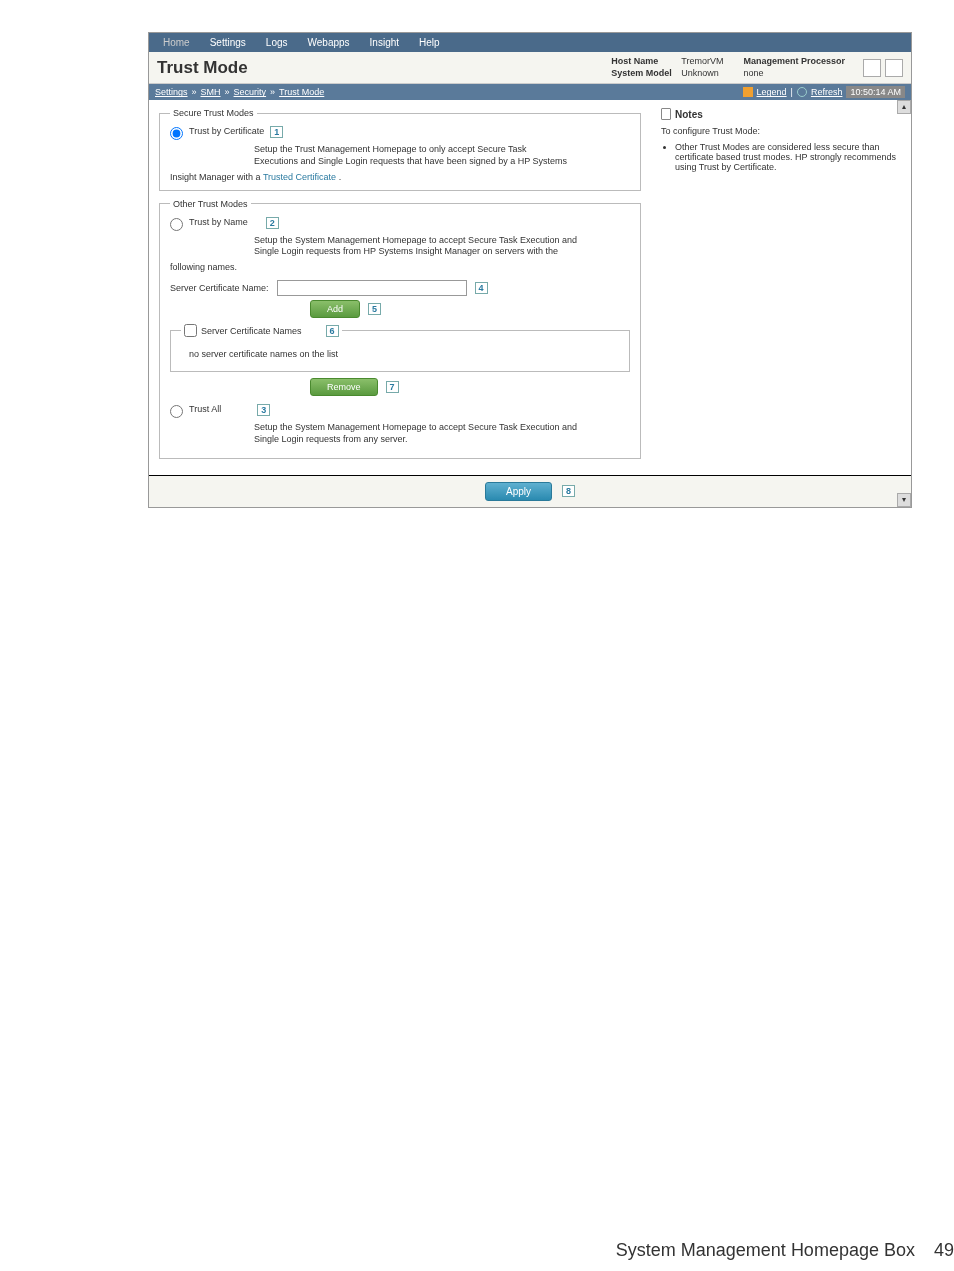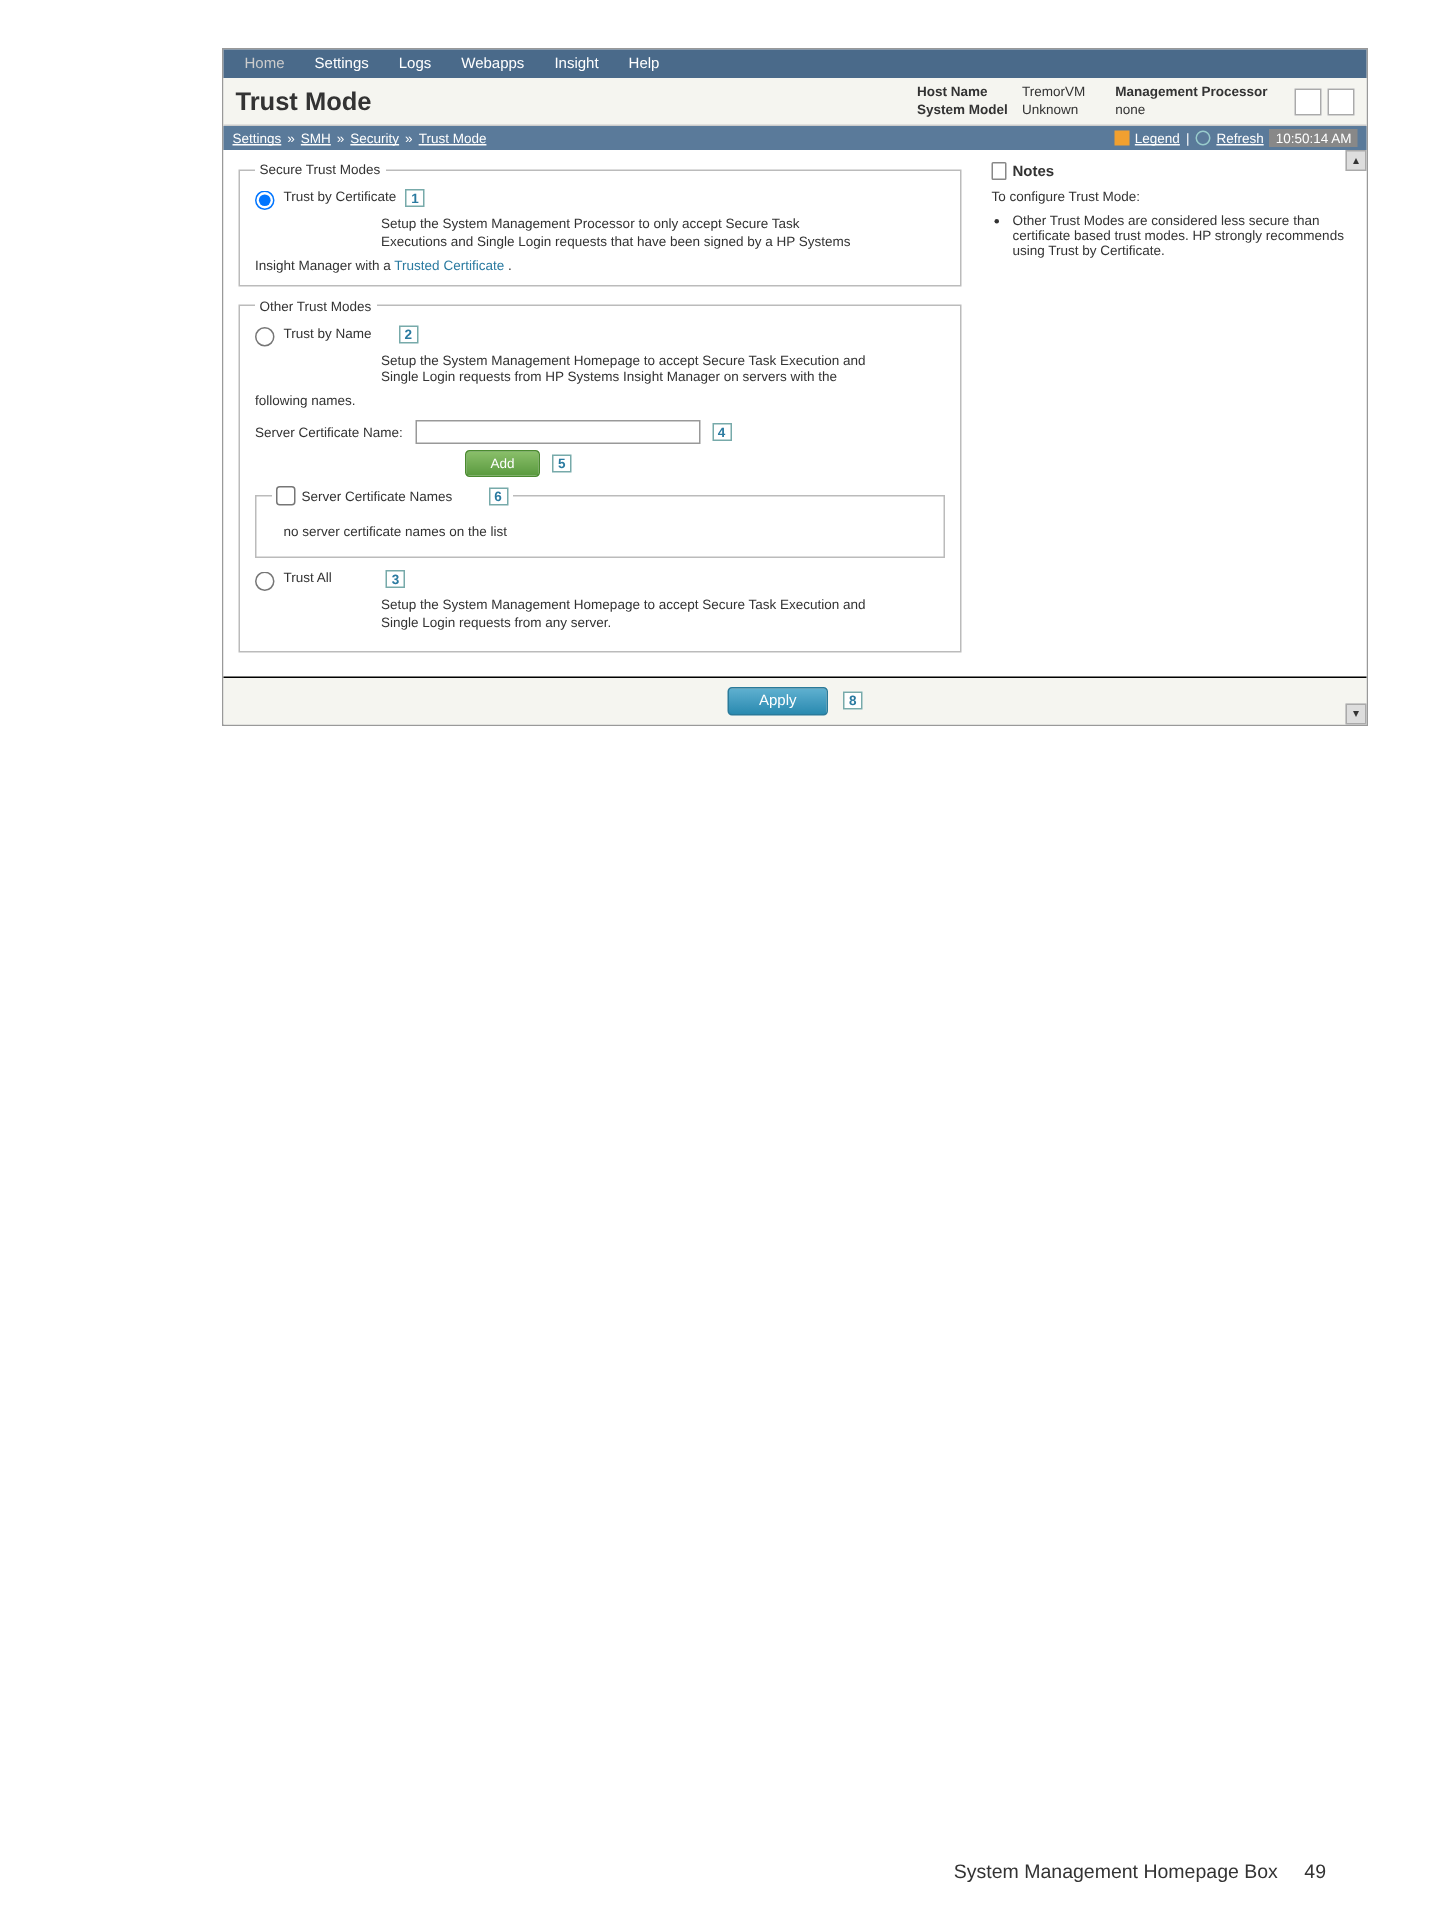--- a/index.html
+++ b/index.html
@@ -42,21 +42,21 @@
     .field-row input[type=text] { width: 190px; height: 16px; border: 1px solid #999; font-size: 9px; }
     .btn { background: #6aa84f; background: linear-gradient(#8abf6a,#5a9a3f); border: 1px solid #4a8a2f; color: #fff; font-size: 9px; padding: 3px 16px; cursor: pointer; border-radius: 3px; }
     .btn-row { display: flex; align-items: center; gap: 8px; margin-left: 140px; margin-top: 4px; }
     .inner-fieldset { border: 1px solid #bbb; margin: 6px 0; }
     .inner-fieldset legend { display: flex; align-items: center; gap: 4px; }
     .inner-fieldset .body { padding: 4px 8px; font-size: 9px; }
     .footer-bar { background: #f5f5f0; border-top: 1px solid #000000; padding: 6px; display: flex; justify-content: center; align-items: center; gap: 10px; }
     .apply-btn { background: linear-gradient(#5fb0d0,#2a8ab0); border: 1px solid #2a7a9a; color: #fff; font-size: 10px; padding: 3px 20px; border-radius: 3px; cursor: pointer; }
     .scroll-arrow { position: absolute; right: 0; width: 14px; height: 14px; background: #ddd; border: 1px solid #aaa; text-align: center; font-size: 8px; line-height: 12px; }
     .scroll-wrap { position: relative; }
-    .page-footer { position: absolute; left: 0; width: 954px; text-align: right; font-size: 13px; padding-right: 70px; top: 1240px; }
+    .page-footer { position: absolute; left: 0; width: 954px; text-align: right; font-size: 18px; top: 1240px; }
     .page-footer .sec { }
     .page-footer .num { margin-left: 14px; }
   </style>
 </head>
 <body>
 
 <div class="app-window">
 
   <div class="nav-bar">
     <div class="nav-item">Home</div>
@@ -107,21 +107,21 @@
       <div class="main-col">
 
         <fieldset>
           <legend>Secure Trust Modes</legend>
           <div class="radio-row">
             <input type="radio" checked="" style="">
             <span>Trust by Certificate</span>
             <span class="callout">1</span>
           </div>
           <div class="desc-block">
-            <div>Setup the System Management Processor to only accept Secure Task</div>
+            <div>Setup the Trust Management Homepage to only accept Secure Task</div>
             <div>Executions and Single Login requests that have been signed by a HP Systems</div>
           </div>
           <div style="font-size:9px">
             <span>Insight Manager with a</span>
             <span class="trusted-link">Trusted Certificate</span>
             <span>.</span>
           </div>
         </fieldset>
 
         <fieldset>
@@ -148,20 +148,24 @@
           </div>
 
           <fieldset class="inner-fieldset">
             <legend>
               <input type="checkbox" style="">
               <span>Server Certificate Names</span>
               <span class="callout" style="margin-left:20px">6</span>
             </legend>
             <div class="body">no server certificate names on the list</div>
           </fieldset>
+          <div class="btn-row">
+            <button class="btn">Remove</button>
+            <span class="callout">7</span>
+          </div>
 
           <div class="radio-row" style="margin-top:8px">
             <input type="radio" style="">
             <span>Trust All</span>
             <span class="callout" style="margin-left:30px">3</span>
           </div>
           <div class="desc-block">
             <div>Setup the System Management Homepage to accept Secure Task Execution and</div>
             <div>Single Login requests from any server.</div>
           </div>

